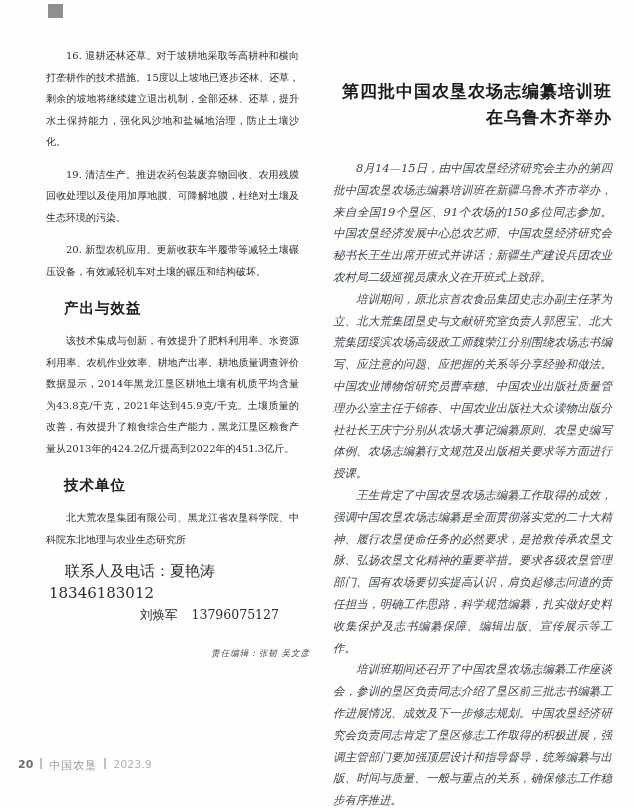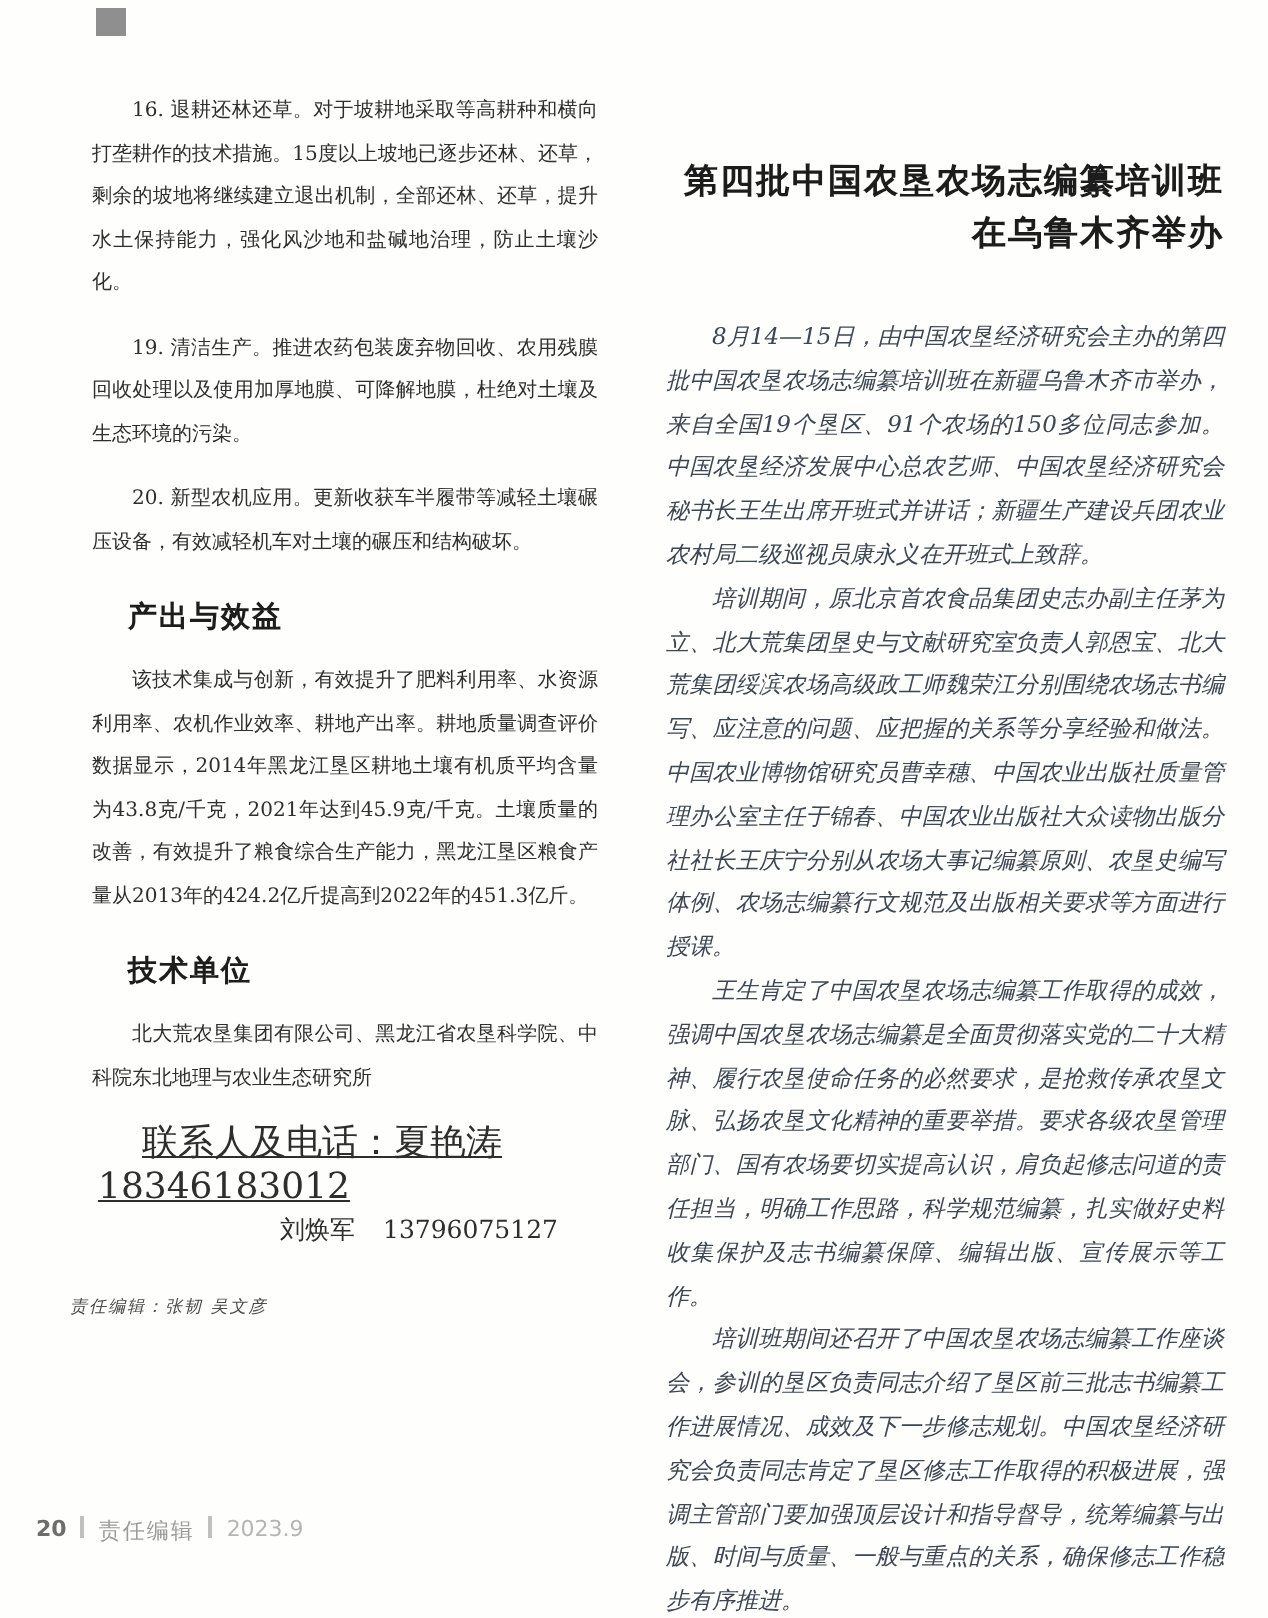--- a/index.html
+++ b/index.html
@@ -28,31 +28,31 @@
     font-size:10px;line-height:21.5px;
     text-align:justify;text-indent:2em;
     color:#2e2e2e;
   }
   .section-heading{
     font-family:"DejaVu Sans","Liberation Sans",sans-serif;
     font-weight:bold;font-size:14.5px;color:#1d1d1d;
     margin:17px 0 12px 0;text-indent:2em;letter-spacing:1px;
   }
   .contact-line{
-    font-size:18px;line-height:21.5px;text-indent:2em;margin:0;text-decoration:underline;
+    font-size:15px;line-height:21.5px;text-indent:2em;margin:0;
   }
   .contact-line .phone{margin-left:14px;font-family:"DejaVu Serif",serif;}
   .contact-line2{
     font-size:12.5px;line-height:21.5px;margin:0 0 0 8.4em;
   }
   .contact-line2 .phone{margin-left:14px;}
   .editor-note{
     margin-top:22px;
     font-size:8.5px;color:#4a4a4a;
-    text-align:left;font-style:italic;
+    text-align:right;font-style:italic;
     letter-spacing:1px;
   }
 
   
   .article-title{
     font-family:"DejaVu Sans","Liberation Sans",sans-serif;
     font-weight:bold;font-size:17px;line-height:26px;
     color:#1c1c1c;text-align:right;
     margin:44px 0 0 0;letter-spacing:1px;
   }
@@ -113,16 +113,16 @@
       <p class="article-para">培训班期间还召开了中国农垦农场志编纂工作座谈会，参训的垦区负责同志介绍了垦区前三批志书编纂工作进展情况、成效及下一步修志规划。中国农垦经济研究会负责同志肯定了垦区修志工作取得的积极进展，强调主管部门要加强顶层设计和指导督导，统筹编纂与出版、时间与质量、一般与重点的关系，确保修志工作稳步有序推进。</p>
 
     </div>
   </div>
 
 </div>
 
 <div class="footer">
   <span class="page-num">20</span>
   <span class="divider"></span>
-  <span class="mag-name">责任编辑</span>
+  <span class="mag-name">中国农垦</span>
   <span class="divider"></span>
   <span class="issue">2023.9</span>
 </div>
 
 </body></html>

